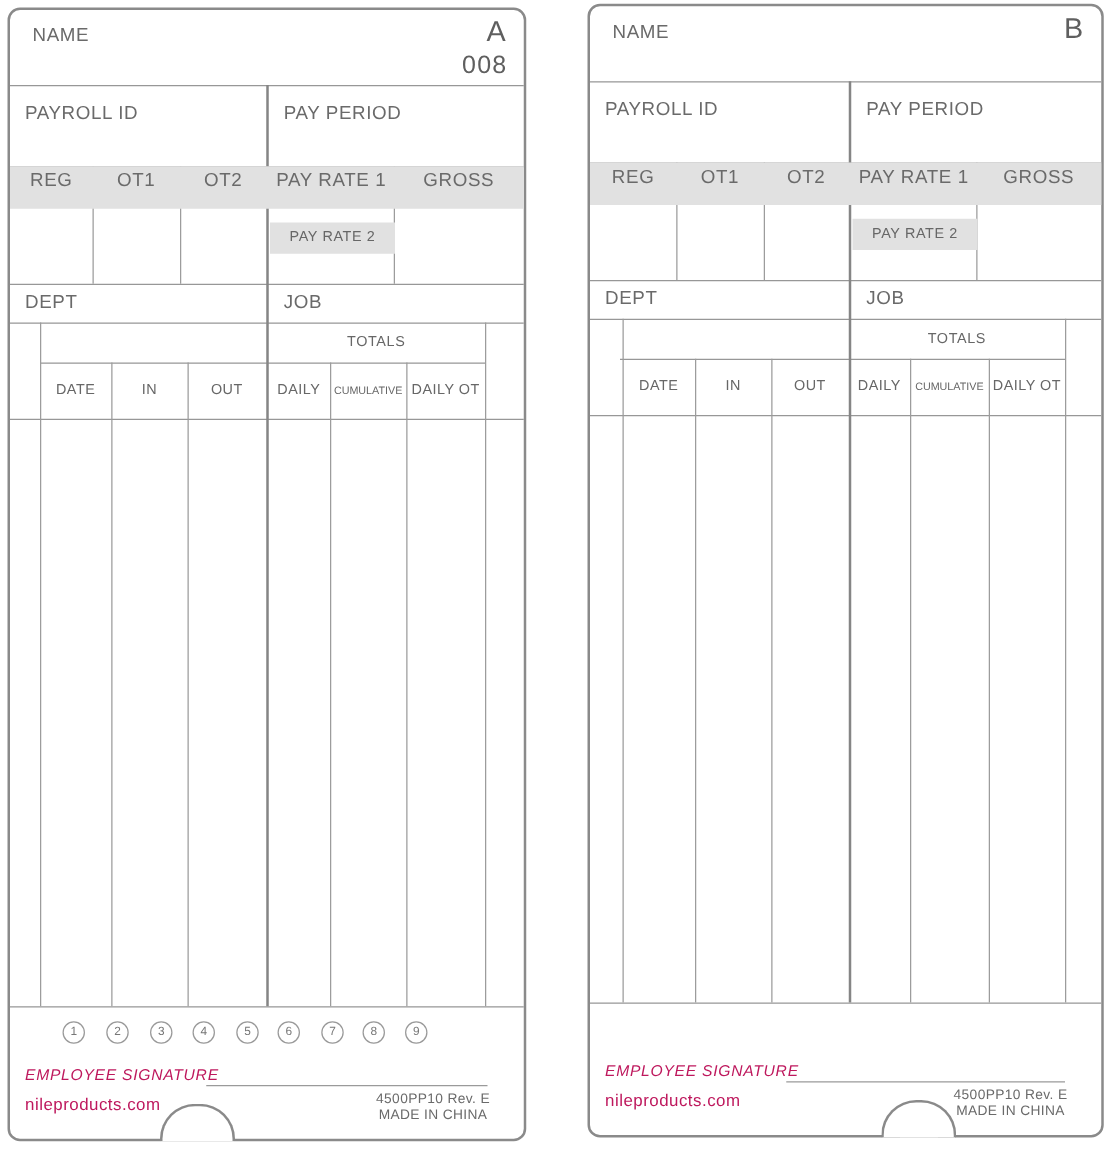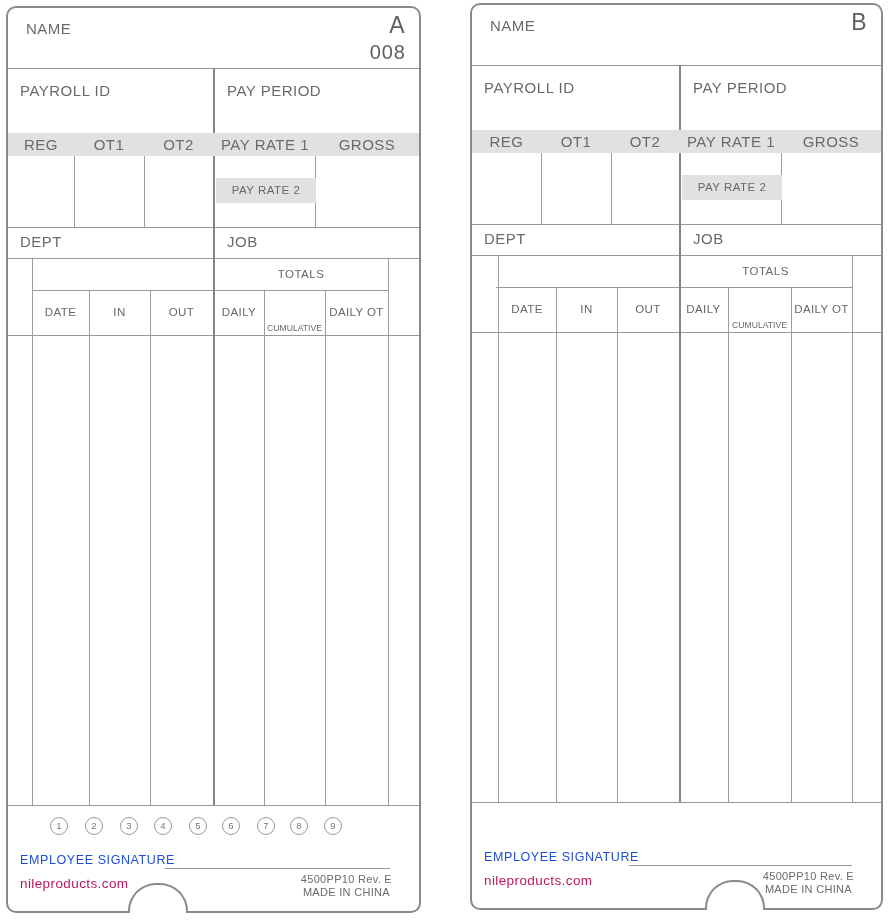--- a/index.html
+++ b/index.html
@@ -6,34 +6,34 @@
   body{width:889px;height:920px;position:relative;font-family:"Liberation Sans",sans-serif;}
   .card{position:absolute;box-sizing:border-box;background:#fff;border:2px solid #8a8a8a;
         border-radius:10px;color:#676767;}
   #card-a{left:6px;top:6px;width:415px;height:907px;}
   #card-b{left:470px;top:3px;width:413px;height:907px;}
   .hl{position:absolute;left:0;right:0;height:1.4px;background:#979797;}
   .vl{position:absolute;width:1.2px;background:#9c9c9c;}
   .vl.heavy{width:2px;background:#858585;}
   .lbl{position:absolute;font-size:15px;letter-spacing:.5px;color:#6a6a6a;white-space:nowrap;}
   .ctr{text-align:center;}
-  .band{position:absolute;left:0;right:0;top:125px;height:23px;background:#e1e1e1;}
+  .band{position:absolute;left:0;right:0;top:125px;height:34px;background:#e1e1e1;}
   .band .lbl{top:0;line-height:23px;}
   .pr2{position:absolute;top:170px;left:208px;width:100px;height:25px;background:#e1e1e1;
        font-size:11.5px;letter-spacing:.5px;line-height:25px;text-align:center;}
   .card-letter{position:absolute;right:14px;top:4px;font-size:23px;color:#5f5f5f;letter-spacing:.5px;}
   .card-number{position:absolute;right:13px;top:33px;font-size:20px;color:#5f5f5f;letter-spacing:1px;}
   .totals-lbl{position:absolute;left:206px;width:174px;top:250px;height:32px;line-height:32px;
               text-align:center;font-size:11.5px;letter-spacing:.5px;}
   .colhead{position:absolute;top:282px;height:45px;line-height:45px;text-align:center;
            font-size:11.5px;letter-spacing:.4px;}
-  .colhead.small{font-size:8.6px;letter-spacing:0;margin-top:16px;}
+  .colhead.small{font-size:8.6px;letter-spacing:0;}
   .punch{position:absolute;top:809px;width:16px;height:16px;border:1.3px solid #9a9a9a;
          border-radius:50%;font-size:9.5px;line-height:16px;text-align:center;color:#777;}
-  .sig-lbl{position:absolute;left:12px;top:845px;font-size:12.5px;letter-spacing:.6px;color:#1d4ed8;}
+  .sig-lbl{position:absolute;left:12px;top:845px;font-size:12.5px;letter-spacing:.6px;color:#be185d;font-style:italic;}
   .sig-line{position:absolute;left:157px;right:29px;top:844px;height:16px;border-bottom:1.4px solid #9a9a9a;}
   .website{position:absolute;left:12px;top:868px;font-size:13.5px;letter-spacing:.4px;color:#be185d;}
   .footer-right{position:absolute;right:27px;top:865px;text-align:center;font-size:11px;
                 line-height:13px;letter-spacing:.3px;color:#6a6a6a;}
   .notch{position:absolute;bottom:-2px;width:56px;height:28px;background:#fff;
          border:2px solid #8a8a8a;border-bottom:none;border-radius:28px 28px 0 0;}
   #card-a .notch{left:120px;}
   #card-b .notch{left:233px;}
 </style>
 </head>

